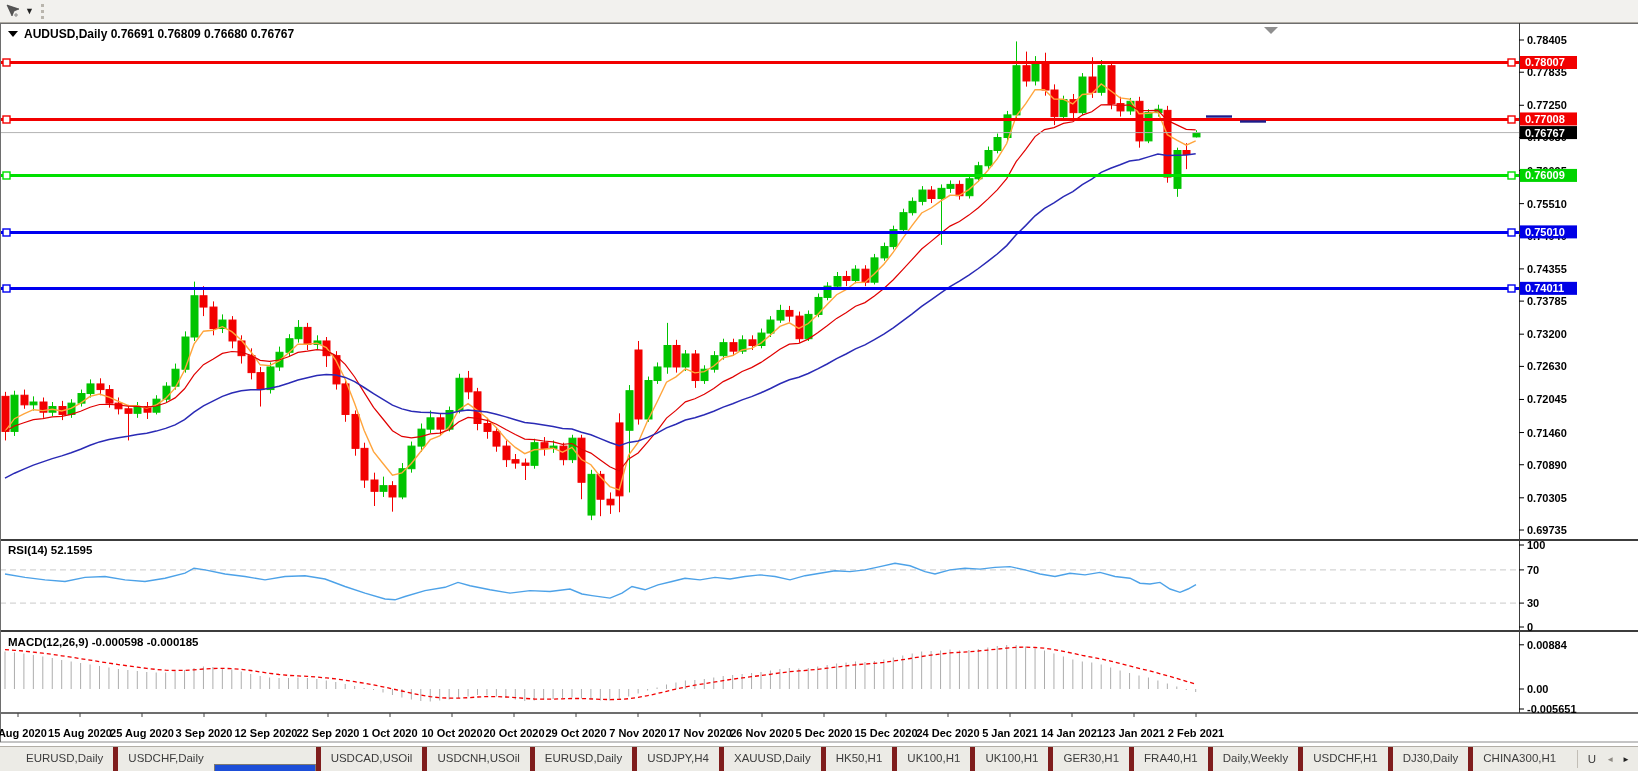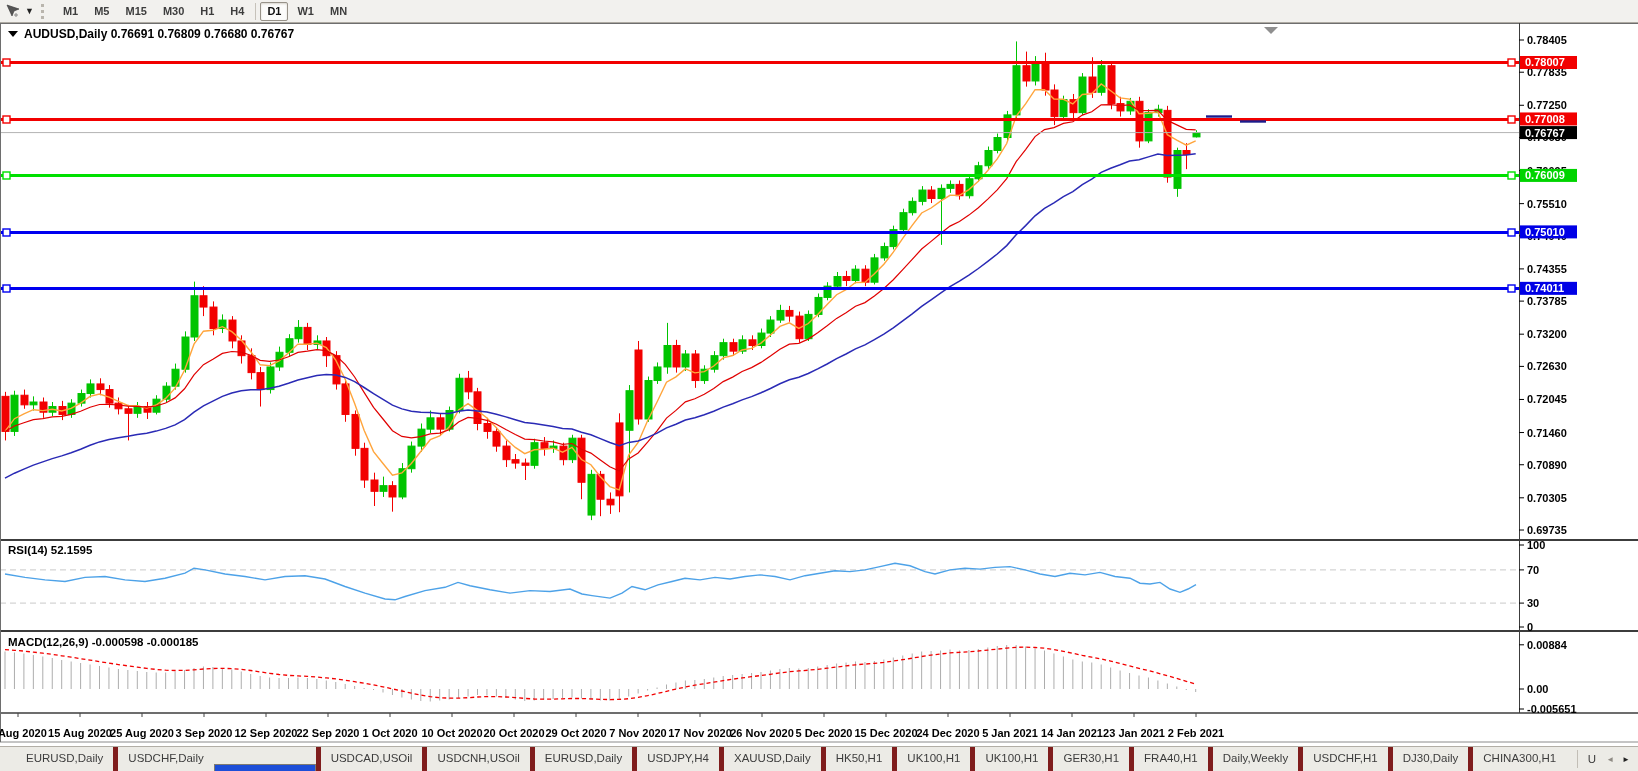--- a/index.html
+++ b/index.html
@@ -31,32 +31,20 @@
 
 <div id="toolbar">
   <span class="tool-icon">
     <svg width="16" height="16" viewBox="0 0 16 16">
       <path d="M2 2 L7 13 L9 8 L14 6 Z" fill="#555" stroke="#333" stroke-width="0.6"></path>
       <path d="M9 12 L13 12 M11 10 L11 14" stroke="#888" stroke-width="1"></path>
     </svg>
   </span>
   <span class="caret">▼</span>
   <span class="grip"></span>
-  <span id="tf-buttons" style="display:flex;align-items:center;">
-      <span class="tfbtn">M1</span>
-      <span class="tfbtn">M5</span>
-      <span class="tfbtn">M15</span>
-      <span class="tfbtn">M30</span>
-      <span class="tfbtn">H1</span>
-      <span class="tfbtn">H4</span>
-      <span class="vsep"></span>
-      <span class="tfbtn active">D1</span>
-      <span class="tfbtn">W1</span>
-      <span class="tfbtn">MN</span>
-    </span>
 </div>
 
 <svg id="chart-svg" width="1638" height="723" viewBox="0 23 1638 723">
     <rect x="0" y="23" width="1638" height="723" fill="#ffffff"></rect>
     <g>
       <line x1="0" x2="1519" y1="569.9" y2="569.9" stroke="#c9c9c9" stroke-dasharray="6 4"></line>
       <line x1="0" x2="1519" y1="603.1" y2="603.1" stroke="#c9c9c9" stroke-dasharray="6 4"></line>
       <polyline points="5,574.0 25,577.4 45,579.9 65,581.5 85,577.4 105,576.5 125,579.9 145,581.5 165,578.2 185,573.2 194,568.2 205,569.9 225,574.0 245,576.5 265,579.9 285,576.5 305,575.7 325,579.0 345,586.5 365,593.1 385,599.0 395,599.8 405,596.5 425,590.6 445,587.3 458,582.4 470,585.7 490,589.8 510,593.1 530,590.6 550,591.5 570,589.0 582,594.0 592,595.6 610,598.1 622,593.1 632,586.5 645,589.8 658,584.8 672,581.5 685,578.2 700,579.9 715,577.4 730,579.0 745,576.5 760,574.9 775,576.5 790,579.9 805,575.7 820,573.2 835,570.7 850,571.6 865,569.9 880,566.6 895,563.3 910,565.8 925,571.6 935,574.0 950,569.9 965,568.2 980,569.1 995,567.4 1010,566.6 1025,569.9 1040,574.0 1055,576.5 1070,573.2 1085,574.9 1100,572.4 1115,576.5 1130,578.2 1140,583.2 1150,584.0 1160,582.4 1170,589.0 1180,592.3 1188,589.0 1196,584.7" fill="none" stroke="#4da2e8" stroke-width="1.4"></polyline>
     </g>
     <g>

